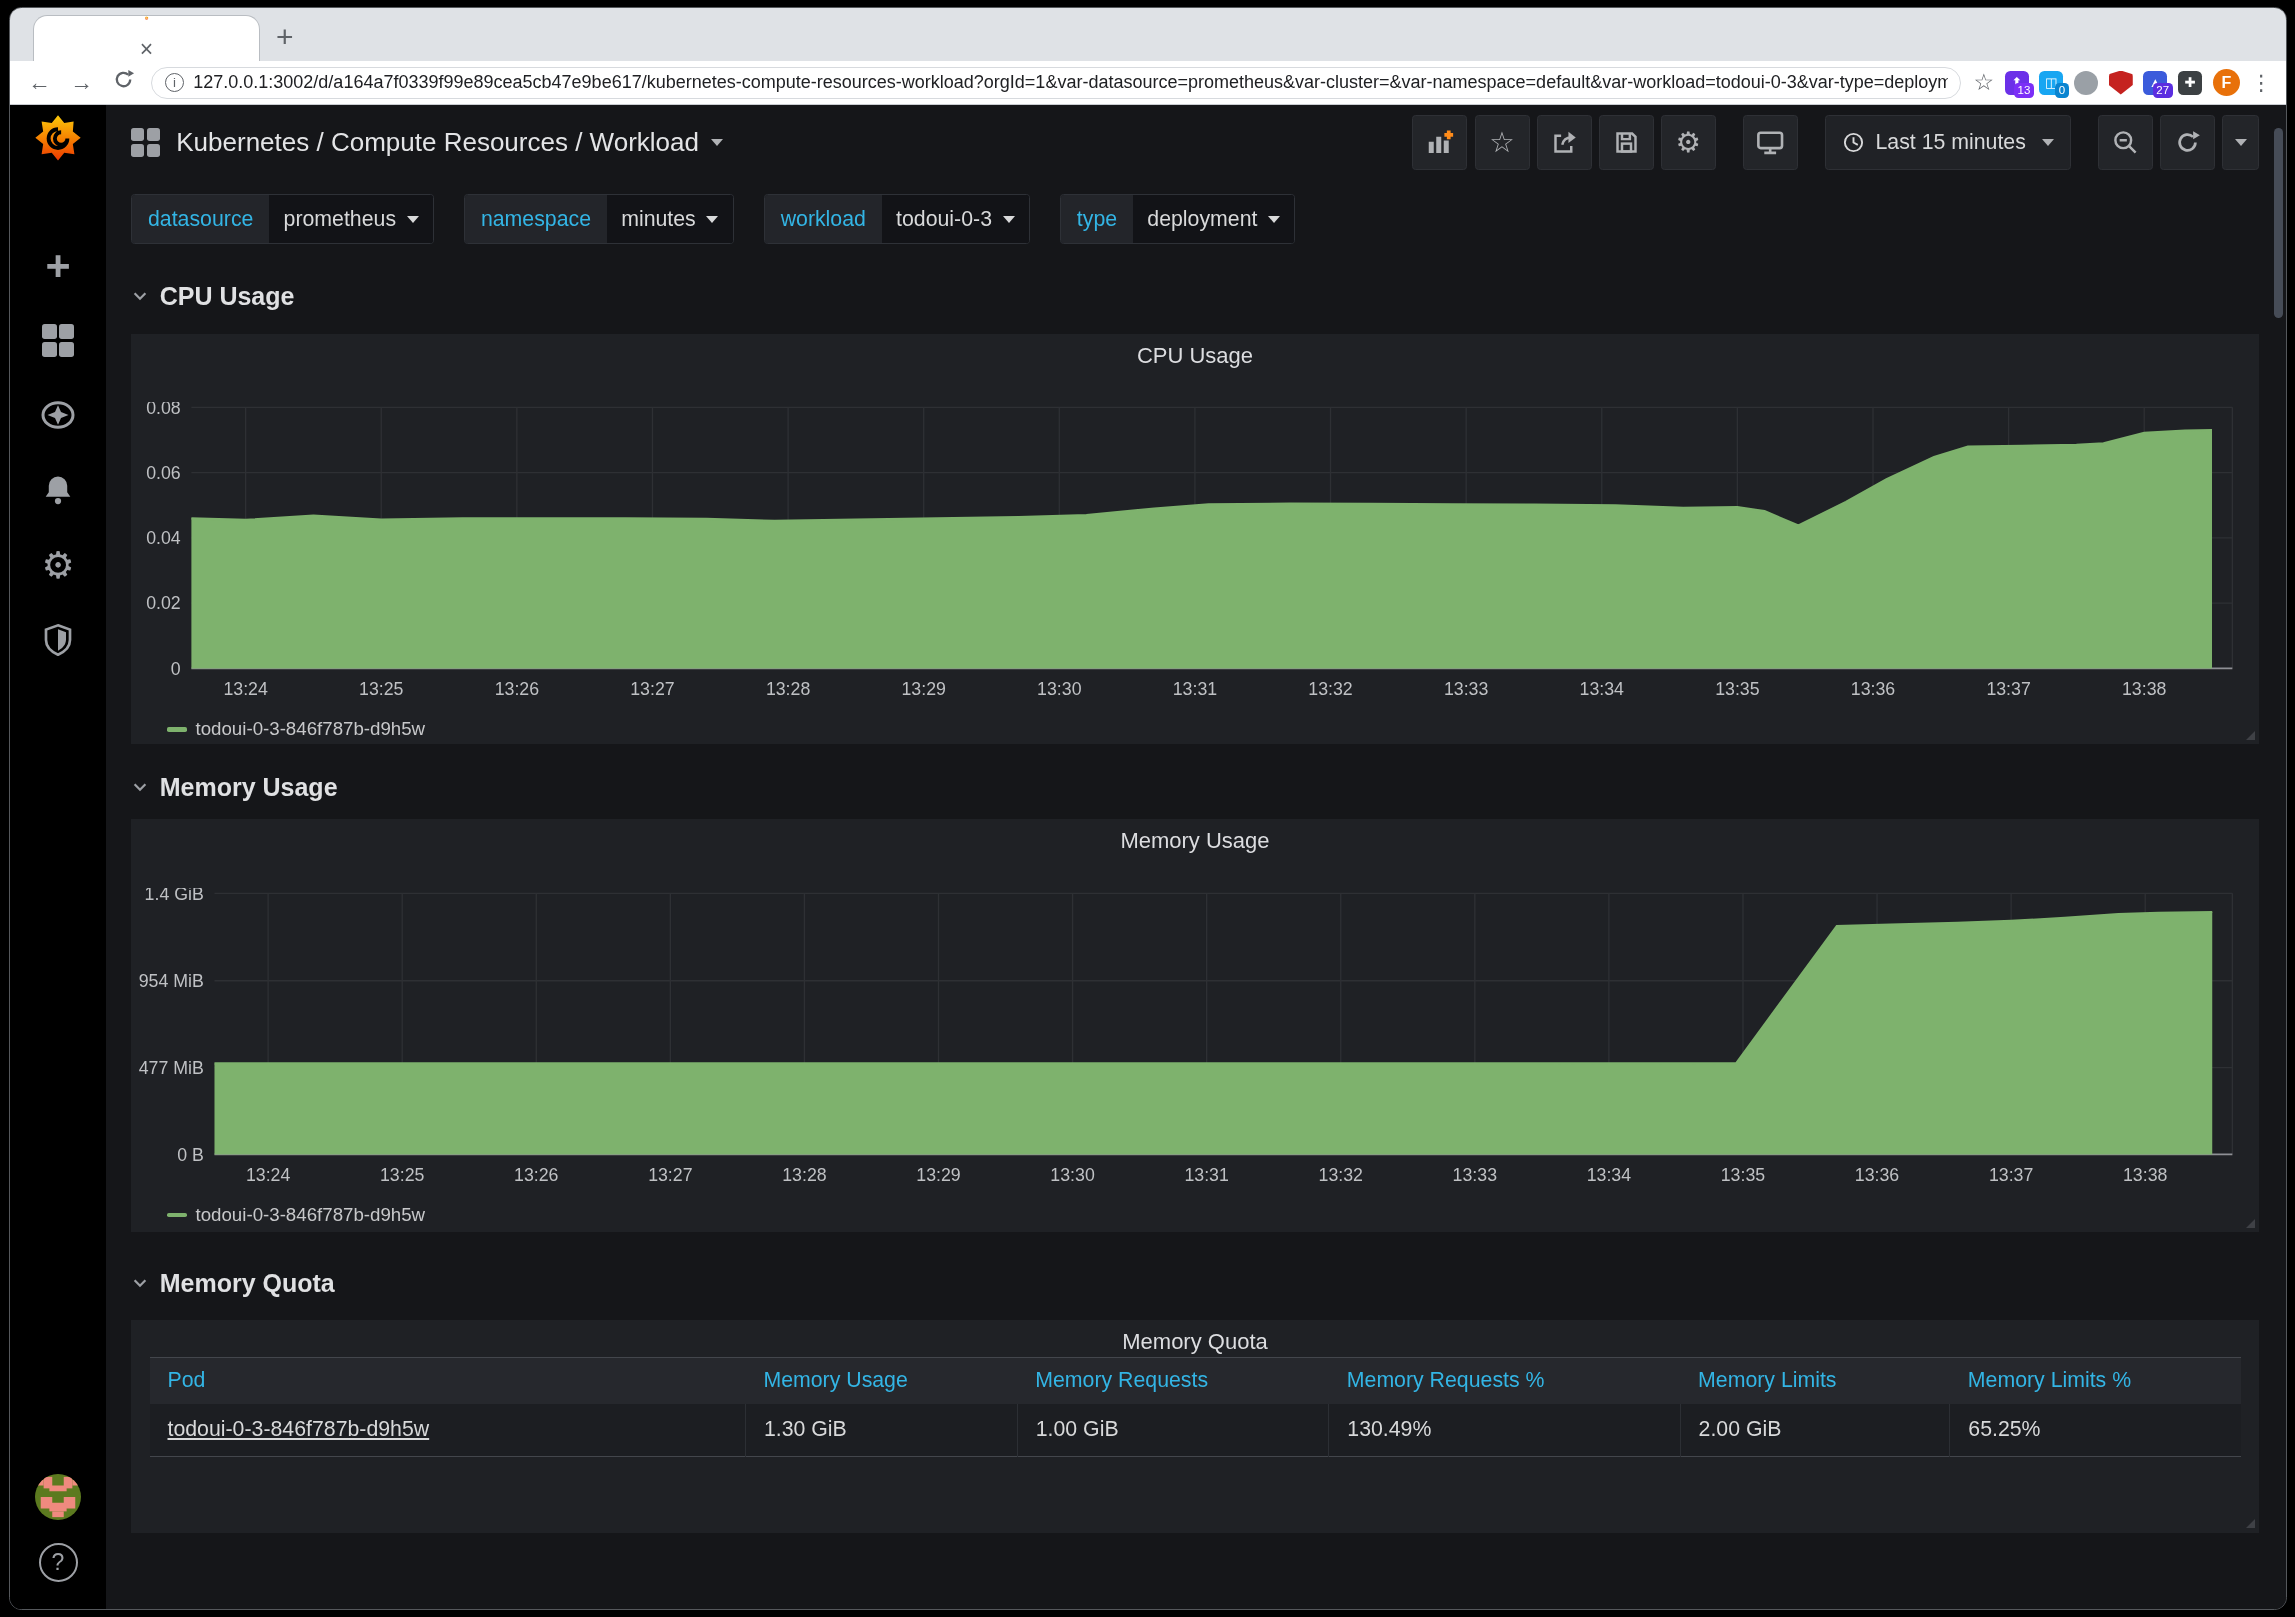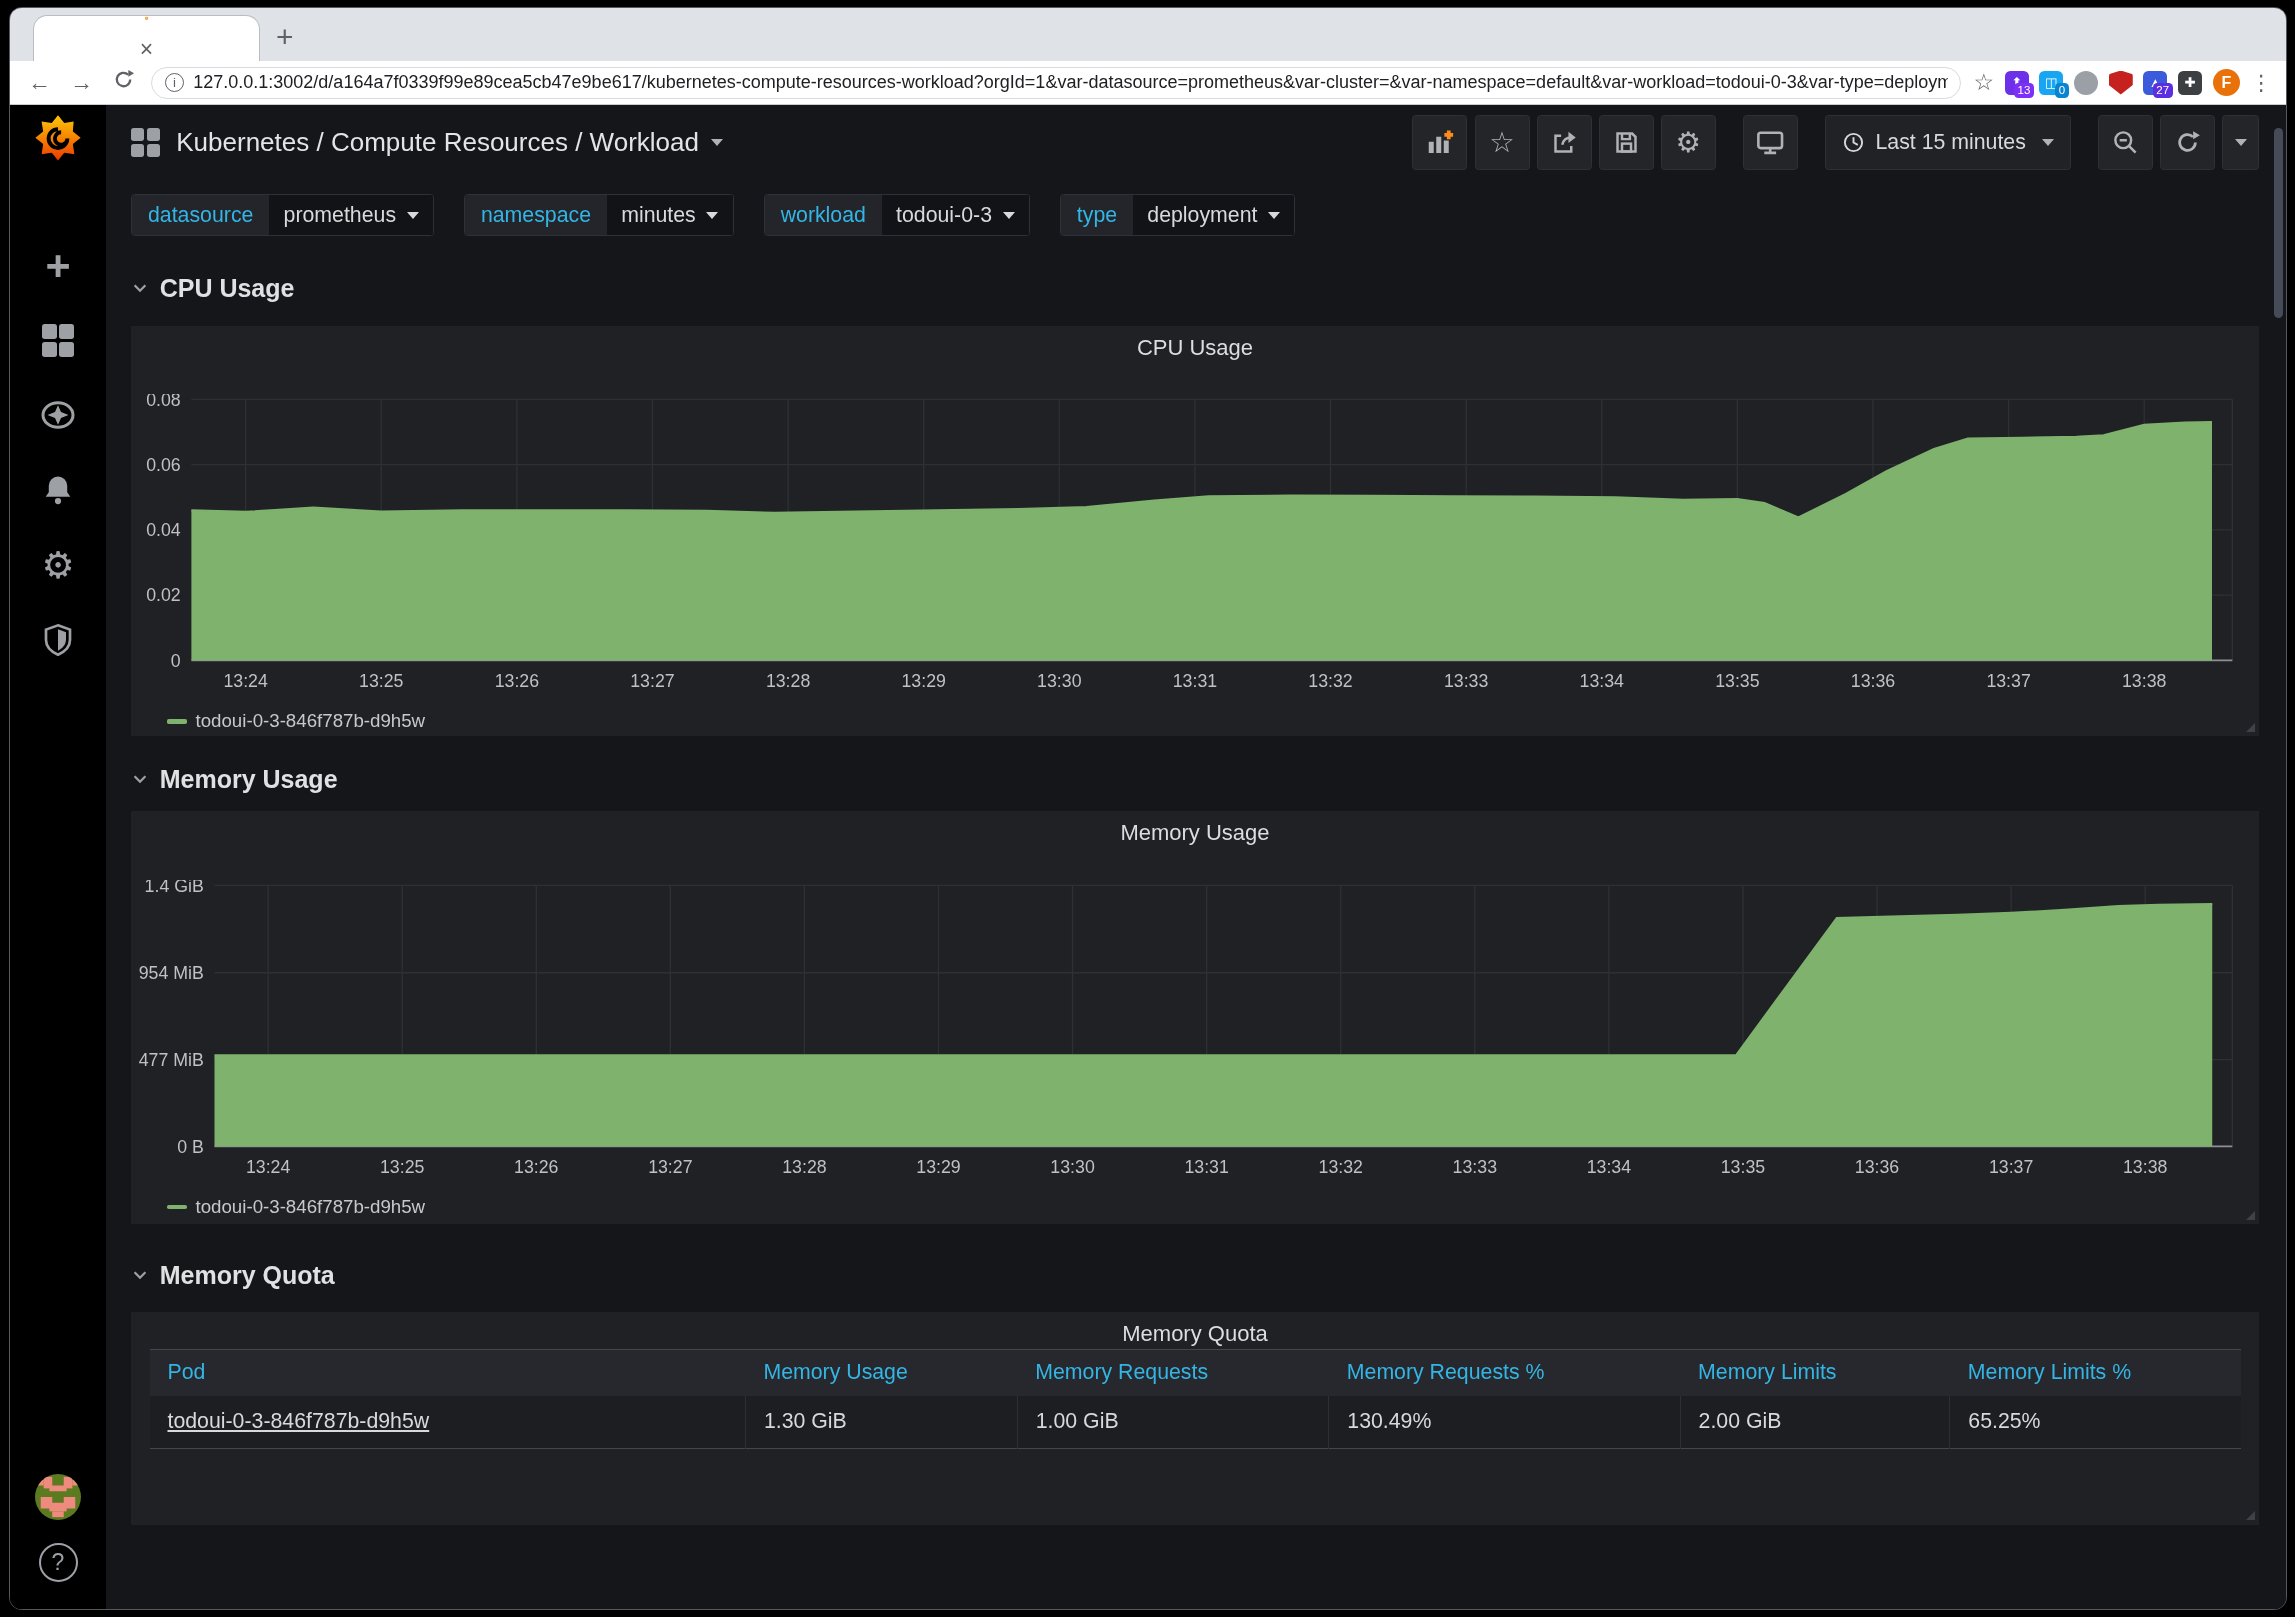--- a/index.html
+++ b/index.html
@@ -59,21 +59,21 @@
   .hbtn { width:55px; height:55px; background:#232529; border:0.9px solid #2e3035; border-radius:3.6px;
           display:flex; align-items:center; justify-content:center; color:#b0b2b5; margin-left:7.1px; }
   .hbtn.gap { margin-left:27px; }
   .glyph { font-size:28.4px; color:#b0b2b5; line-height:1; }
   .timepick { height:55px; margin-left:27px; background:#202226; border:0.9px solid #2e3035; border-radius:3.6px;
               display:flex; align-items:center; padding:0 16px; gap:10.7px; }
   .timepick-label { font-size:21.3px; color:#d8d9da; }
 
   
   .vars { margin-top:23px; display:flex; gap:30px; }
-  .var-pill { height:42px; display:flex; border:0.9px solid #2e3137; border-radius:3.6px; overflow:hidden; }
+  .var-pill { height:50px; display:flex; border:0.9px solid #2e3137; border-radius:3.6px; overflow:hidden; }
   .var-label { background:#23252a; color:#33b5e5; font-size:21.3px; display:flex; align-items:center; padding:0 16px; }
   .var-value { background:#121317; color:#d8d9da; font-size:21.3px; display:flex; align-items:center; padding:0 14.2px; gap:10.7px; }
   .var-caret { width:0; height:0; border-left:6.2px solid transparent; border-right:6.2px solid transparent; border-top:7.1px solid #d8d9da; }
 
   
   .section { display:flex; align-items:center; height:30px; }
   .section .title { font-size:25px; font-weight:bold; color:#e0e1e3; margin-left:10.7px; }
   .panelcount { font-size:19.5px; font-style:italic; color:#8b8d91; margin-left:21.3px; }
   .mt42 { margin-top:37px; } .mt32 { margin-top:28.4px; } .mt40 { margin-top:36px; }
 

